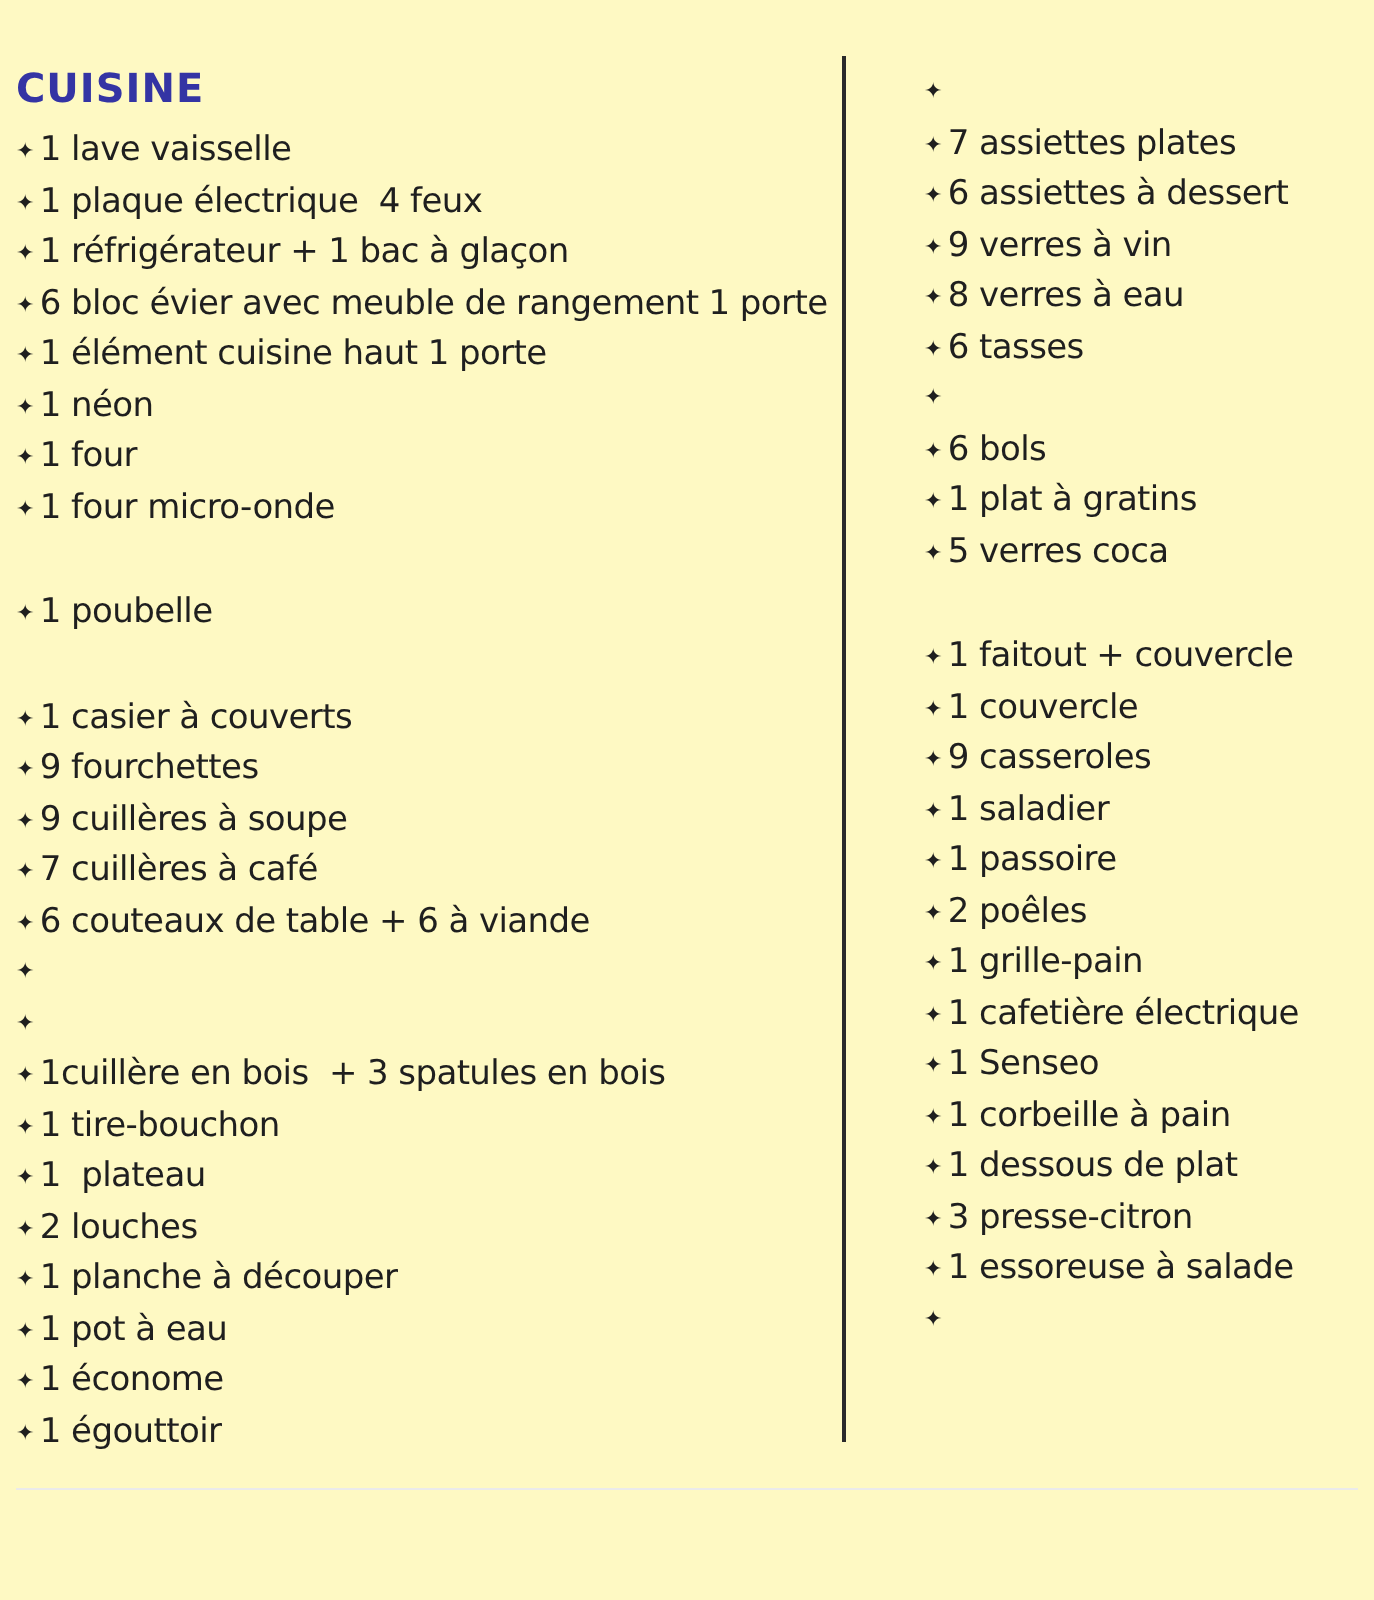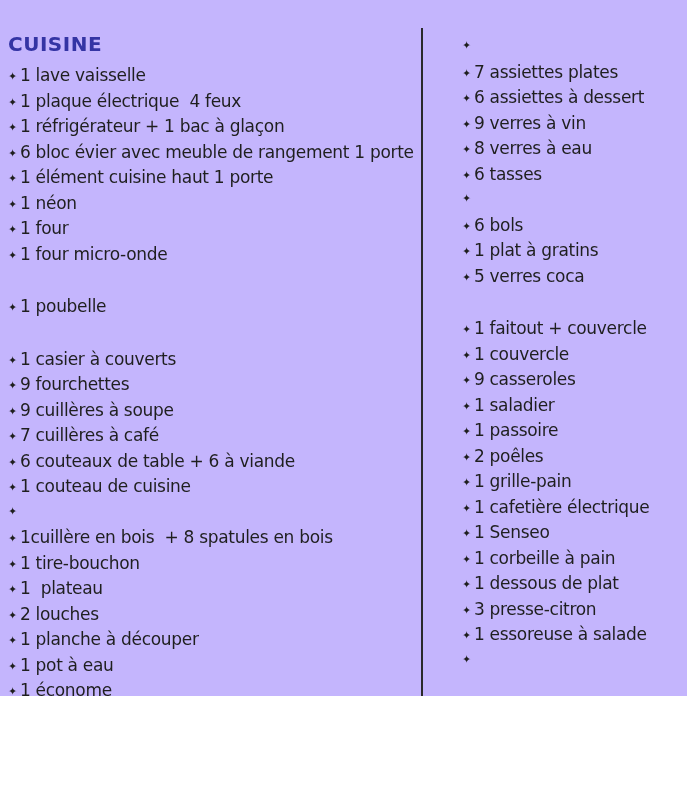--- a/index.html
+++ b/index.html
@@ -3,22 +3,22 @@
 <meta charset="utf-8">
 <style>
   html, body {
     margin: 0;
     padding: 0;
     background: #ffffff;
   }
   .page {
     position: relative;
     width: 687px;
-    height: 696px;
-    background: #c4b5fd;
+    height: 800px;
+    background: #fef9c3;
     font-family: "DejaVu Sans", sans-serif;
     color: #1f1f1f;
     overflow: hidden;
   }
   .left-column {
     position: absolute;
     left: 8px;
     top: 31px;
     width: 408px;
   }
@@ -91,23 +91,23 @@
         <div class="item"><span class="bullet">✦</span><span class="item-text">1 four</span></div>
         <div class="item"><span class="bullet">✦</span><span class="item-text">1 four micro-onde</span></div>
         <div class="group-gap"></div>
         <div class="item"><span class="bullet">✦</span><span class="item-text">1 poubelle</span></div>
         <div class="group-gap"></div>
         <div class="item"><span class="bullet">✦</span><span class="item-text">1 casier à couverts</span></div>
         <div class="item"><span class="bullet">✦</span><span class="item-text">9 fourchettes</span></div>
         <div class="item"><span class="bullet">✦</span><span class="item-text">9 cuillères à soupe</span></div>
         <div class="item"><span class="bullet">✦</span><span class="item-text">7 cuillères à café</span></div>
         <div class="item"><span class="bullet">✦</span><span class="item-text">6 couteaux de table + 6 à viande</span></div>
-        <div class="item"><span class="bullet">✦</span><span class="item-text">1 couteau de cuisine</span></div>
         <div class="item"><span class="bullet">✦</span></div>
-        <div class="item"><span class="bullet">✦</span><span class="item-text">1cuillère en bois  + 8 spatules en bois</span></div>
+        <div class="item"><span class="bullet">✦</span></div>
+        <div class="item"><span class="bullet">✦</span><span class="item-text">1cuillère en bois  + 3 spatules en bois</span></div>
         <div class="item"><span class="bullet">✦</span><span class="item-text">1 tire-bouchon</span></div>
         <div class="item"><span class="bullet">✦</span><span class="item-text">1  plateau</span></div>
         <div class="item"><span class="bullet">✦</span><span class="item-text">2 louches</span></div>
         <div class="item"><span class="bullet">✦</span><span class="item-text">1 planche à découper</span></div>
         <div class="item"><span class="bullet">✦</span><span class="item-text">1 pot à eau</span></div>
         <div class="item"><span class="bullet">✦</span><span class="item-text">1 économe</span></div>
         <div class="item"><span class="bullet">✦</span><span class="item-text">1 égouttoir</span></div>
       </div>
   </div>
 

